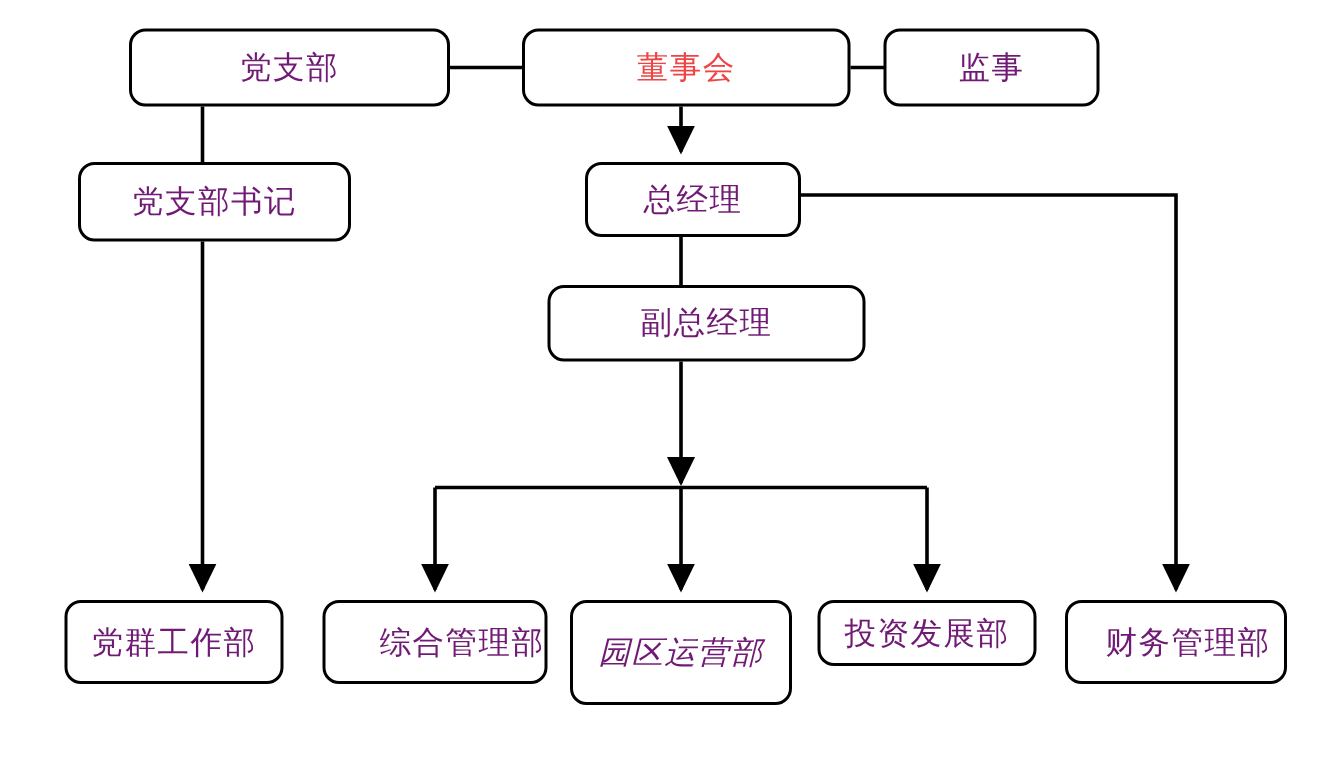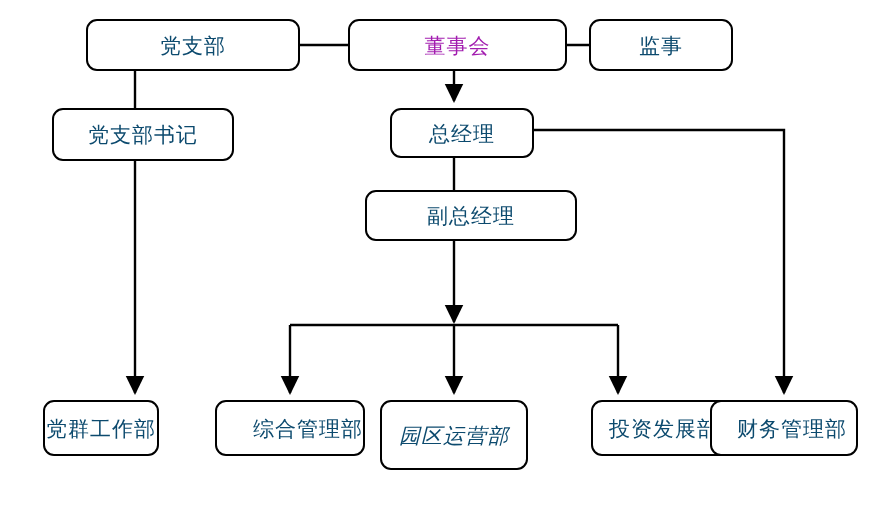--- a/index.html
+++ b/index.html
@@ -26,28 +26,28 @@
   }
   .node {
     position: absolute;
     box-sizing: border-box;
     border: 2.2px solid #000000;
     border-radius: 11px;
     background: #ffffff;
     display: flex;
     align-items: center;
     justify-content: center;
-    color: #0c4a6e;
+    color: #701a75;
     font-size: 21px;
     letter-spacing: 1px;
     white-space: nowrap;
     z-index: 2;
   }
   .node.muted {
-    color: #a21caf;
+    color: #ef4444;
     font-weight: 300;
   }
   .node-label {
     display: block;
     line-height: 1;
   }
 </style>
 </head>
 <body>
 
@@ -87,30 +87,30 @@
       </div>
       <div class="node" style="left: 52px; top: 108px; width: 182px; height: 53px;">
         <span class="node-label">党支部书记</span>
       </div>
       <div class="node" style="left: 390px; top: 108px; width: 144px; height: 50px;">
         <span class="node-label">总经理</span>
       </div>
       <div class="node" style="left: 365px; top: 190px; width: 212px; height: 51px;">
         <span class="node-label">副总经理</span>
       </div>
-      <div class="node" style="left: 43px; top: 400px; width: 116px; height: 56px;">
+      <div class="node" style="left: 43px; top: 400px; width: 146px; height: 56px;">
         <span class="node-label">党群工作部</span>
       </div>
       <div class="node" style="left: 215px; top: 400px; width: 150px; height: 56px; justify-content: flex-end;">
         <span class="node-label">综合管理部</span>
       </div>
       <div class="node" style="left: 380px; top: 400px; width: 148px; height: 70px; font-style: italic;">
         <span class="node-label">园区运营部</span>
       </div>
-      <div class="node" style="left: 545px; top: 400px; width: 146px; height: 56px; margin-left: 46px;">
+      <div class="node" style="left: 545px; top: 400px; width: 146px; height: 44px;">
         <span class="node-label">投资发展部</span>
       </div>
       <div class="node" style="left: 710px; top: 400px; width: 148px; height: 56px; padding-left: 16px;">
         <span class="node-label">财务管理部</span>
       </div>
     </div>
 
 </div>
 
 </body></html>

